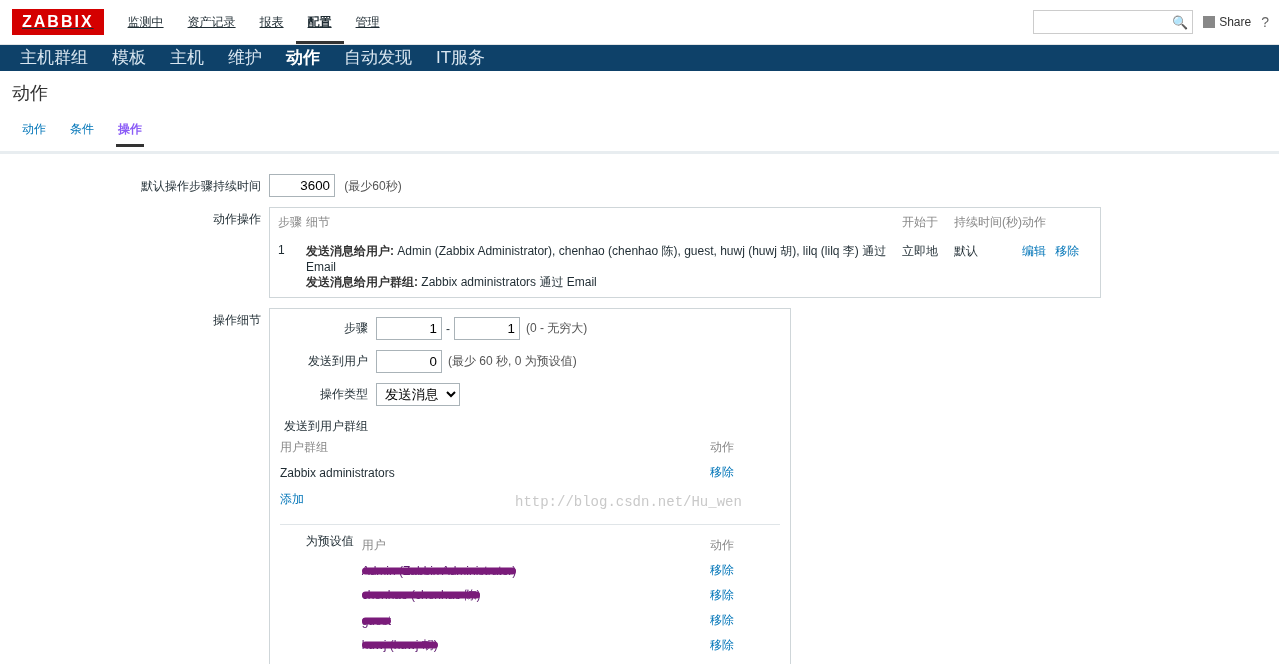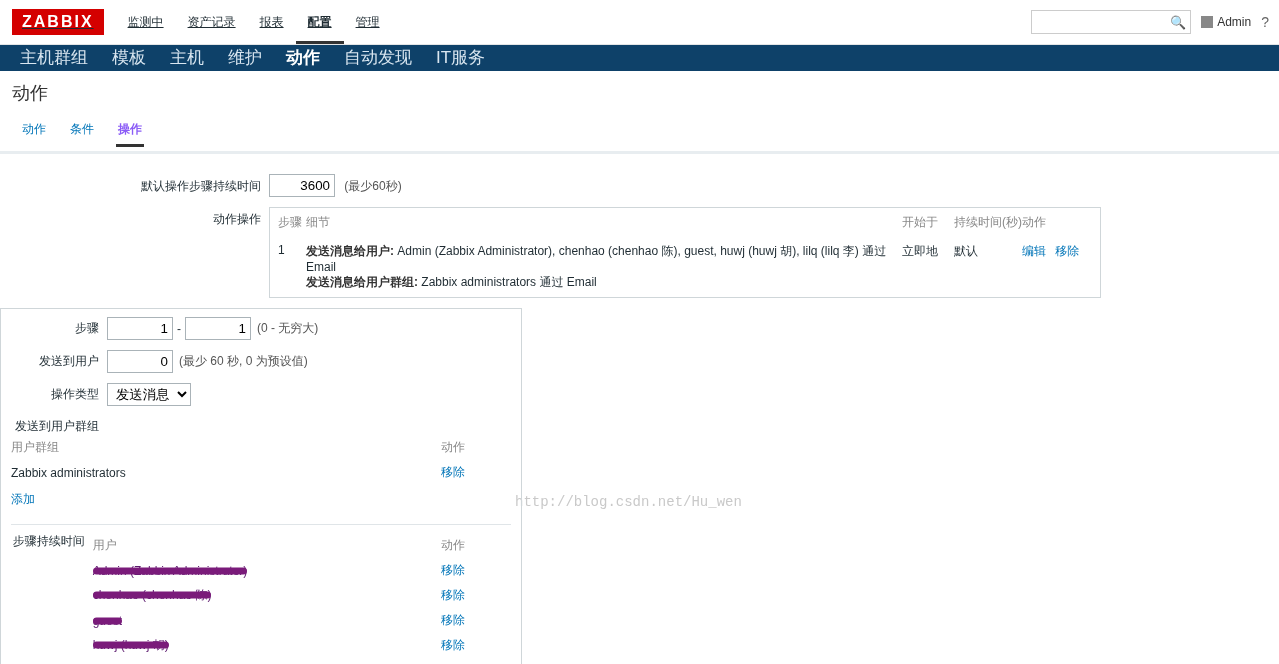--- a/index.html
+++ b/index.html
@@ -67,21 +67,21 @@
     <div>报表</div>
     <div class="active">配置</div>
     <div>管理</div>
   </div>
   <div class="top-right">
     <div class="search-box">
       <span class="search-icon">🔍</span>
     </div>
     <span class="share">
       <span class="share-icon"></span>
-      <span>Admin</span>
+      <span>Share</span>
     </span>
     <span class="qmark">?</span>
   </div>
 </div>
 
 <div class="subbar">
   <div>主机群组</div>
   <div>模板</div>
   <div>主机</div>
   <div>维护</div>
@@ -139,20 +139,21 @@
           <div class="c-act">
             <span class="link">编辑</span>
             <span class="link">移除</span>
           </div>
         </div>
       </div>
     </div>
   </div>
 
   <div class="row" style="position:relative;">
+    <div class="lbl">操作细节</div>
     <div class="val">
       <div class="detail-box">
 
         <div class="drow">
           <div class="dlbl">步骤</div>
           <input class="txt" value="1" style="">
           <span style="margin:0 4px;">-</span>
           <input class="txt" value="1" style="">
           <span class="hint">(0 - 无穷大)</span>
         </div>
@@ -179,21 +180,21 @@
             </div>
             <div class="mr">
               <div class="mcol1">Zabbix administrators</div>
               <div class="mcol2"><span class="link">移除</span></div>
             </div>
             <div class="add-link">添加</div>
           </div>
         </div>
 
         <div class="drow mini-sec" style="align-items:flex-start;">
-          <div class="dlbl">步骤持续时间</div>
+          <div class="dlbl">为预设值</div>
           <div class="mini-table">
             <div class="mh">
               <div class="mcol1">用户</div>
               <div class="mcol2">动作</div>
             </div>
             <div class="mr">
               <div class="mcol1"><span class="redact-wrap"><span class="redacted">Admin (Zabbix Administrator)</span></span></div>
               <div class="mcol2"><span class="link">移除</span></div>
             </div>
             <div class="mr">

